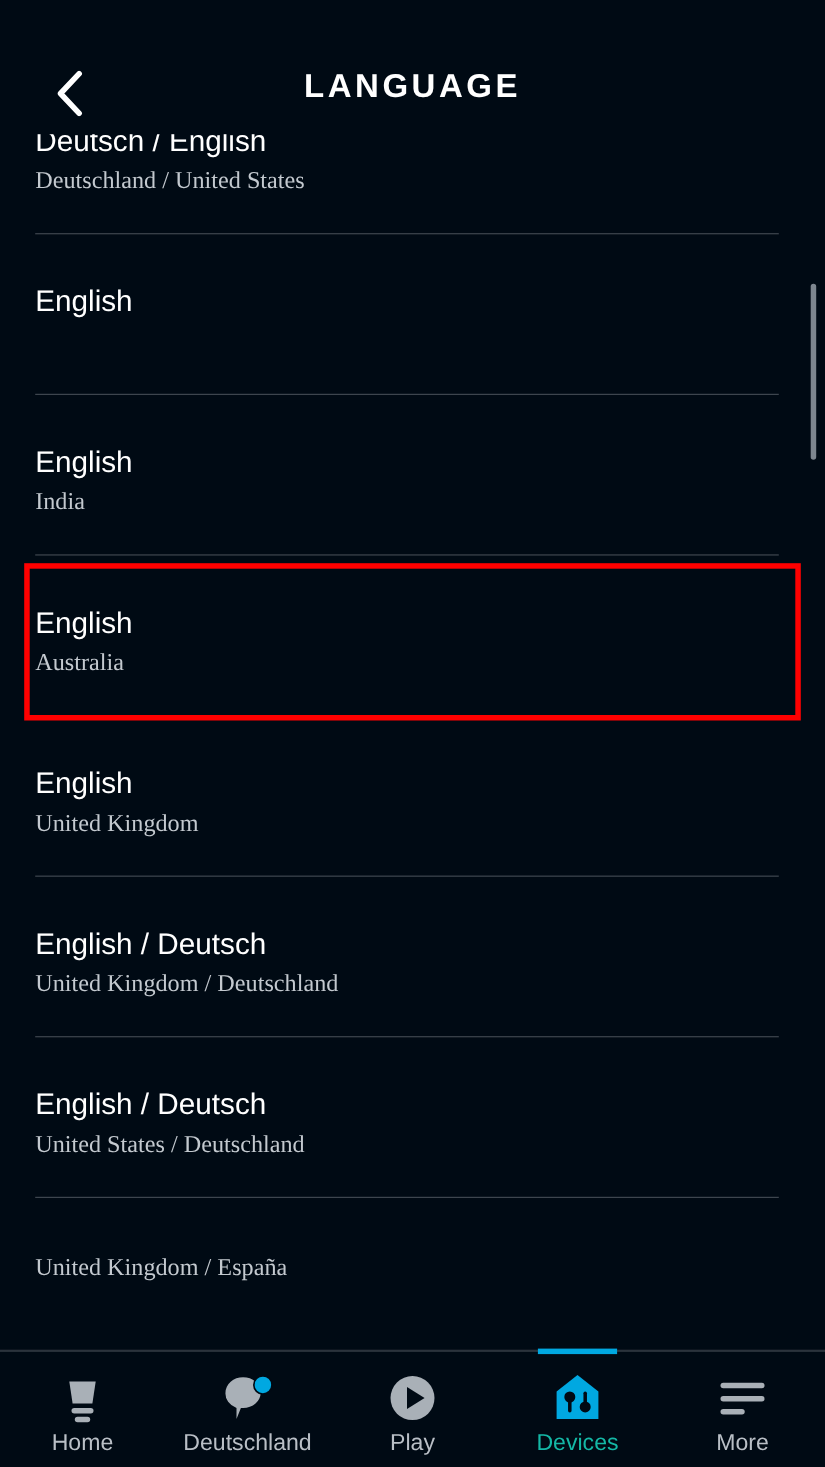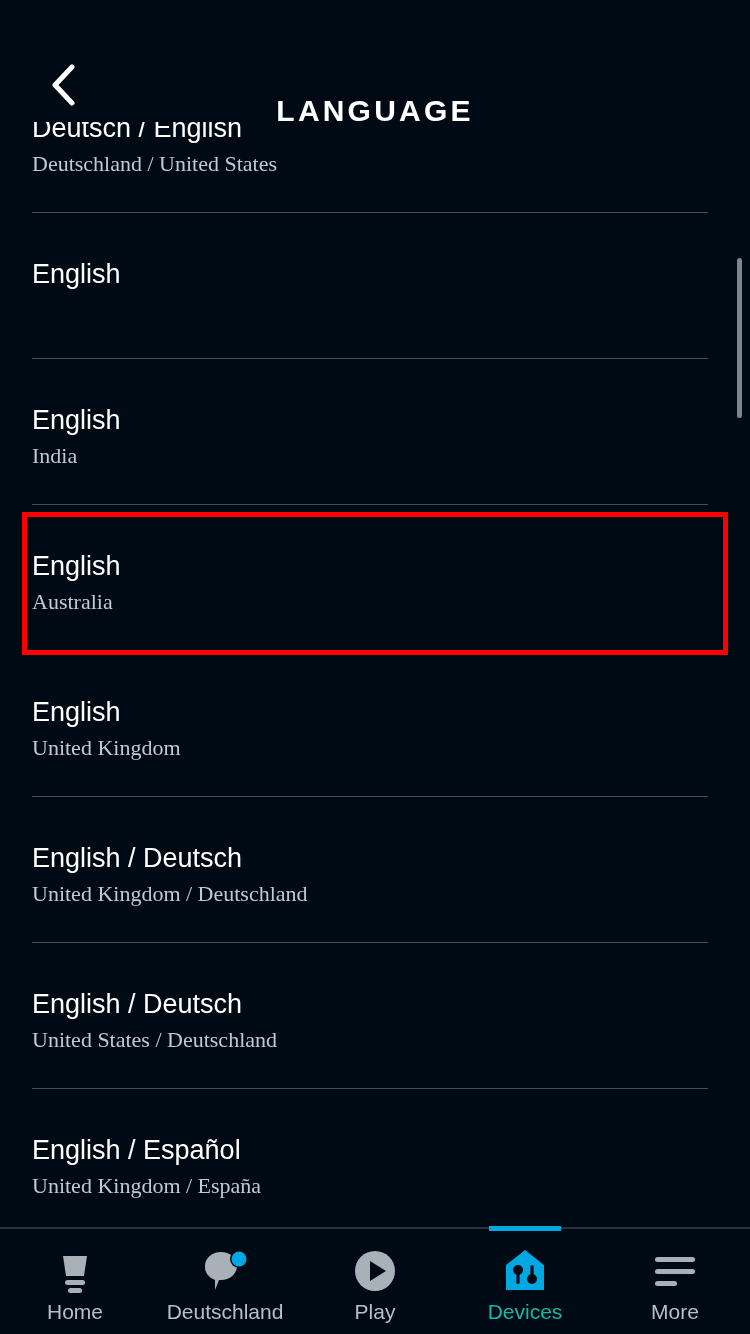--- a/index.html
+++ b/index.html
@@ -34,21 +34,20 @@
     display:block;
   }
   .page-title {
     position:absolute; left:0; top:62px;
     width:750px;
     text-align:center;
     color:#ffffff;
     font-size:30px;
     font-weight:bold;
     letter-spacing:3.2px;
-    margin-top:32px;
   }
 
   
   .list-viewport {
     position:absolute;
     top:119px; left:0;
     width:708px;
     height:1105px;
     overflow:hidden;
   }
@@ -201,21 +200,20 @@
           <div class="lang-name">English / Deutsch</div>
           <div class="lang-region">United Kingdom / Deutschland</div>
           <div class="divider"></div>
         </div>
         <div class="lang-item">
           <div class="lang-name">English / Deutsch</div>
           <div class="lang-region">United States / Deutschland</div>
           <div class="divider"></div>
         </div>
         <div class="lang-item no-divider">
-          <div class="lang-name">English / Español</div>
           <div class="lang-region">United Kingdom / España</div>
         </div>
       </div>
   </div>
 
   <div class="scrollbar-track"></div>
   <div class="scrollbar-thumb"></div>
 
   <div class="highlight-box"></div>
 

